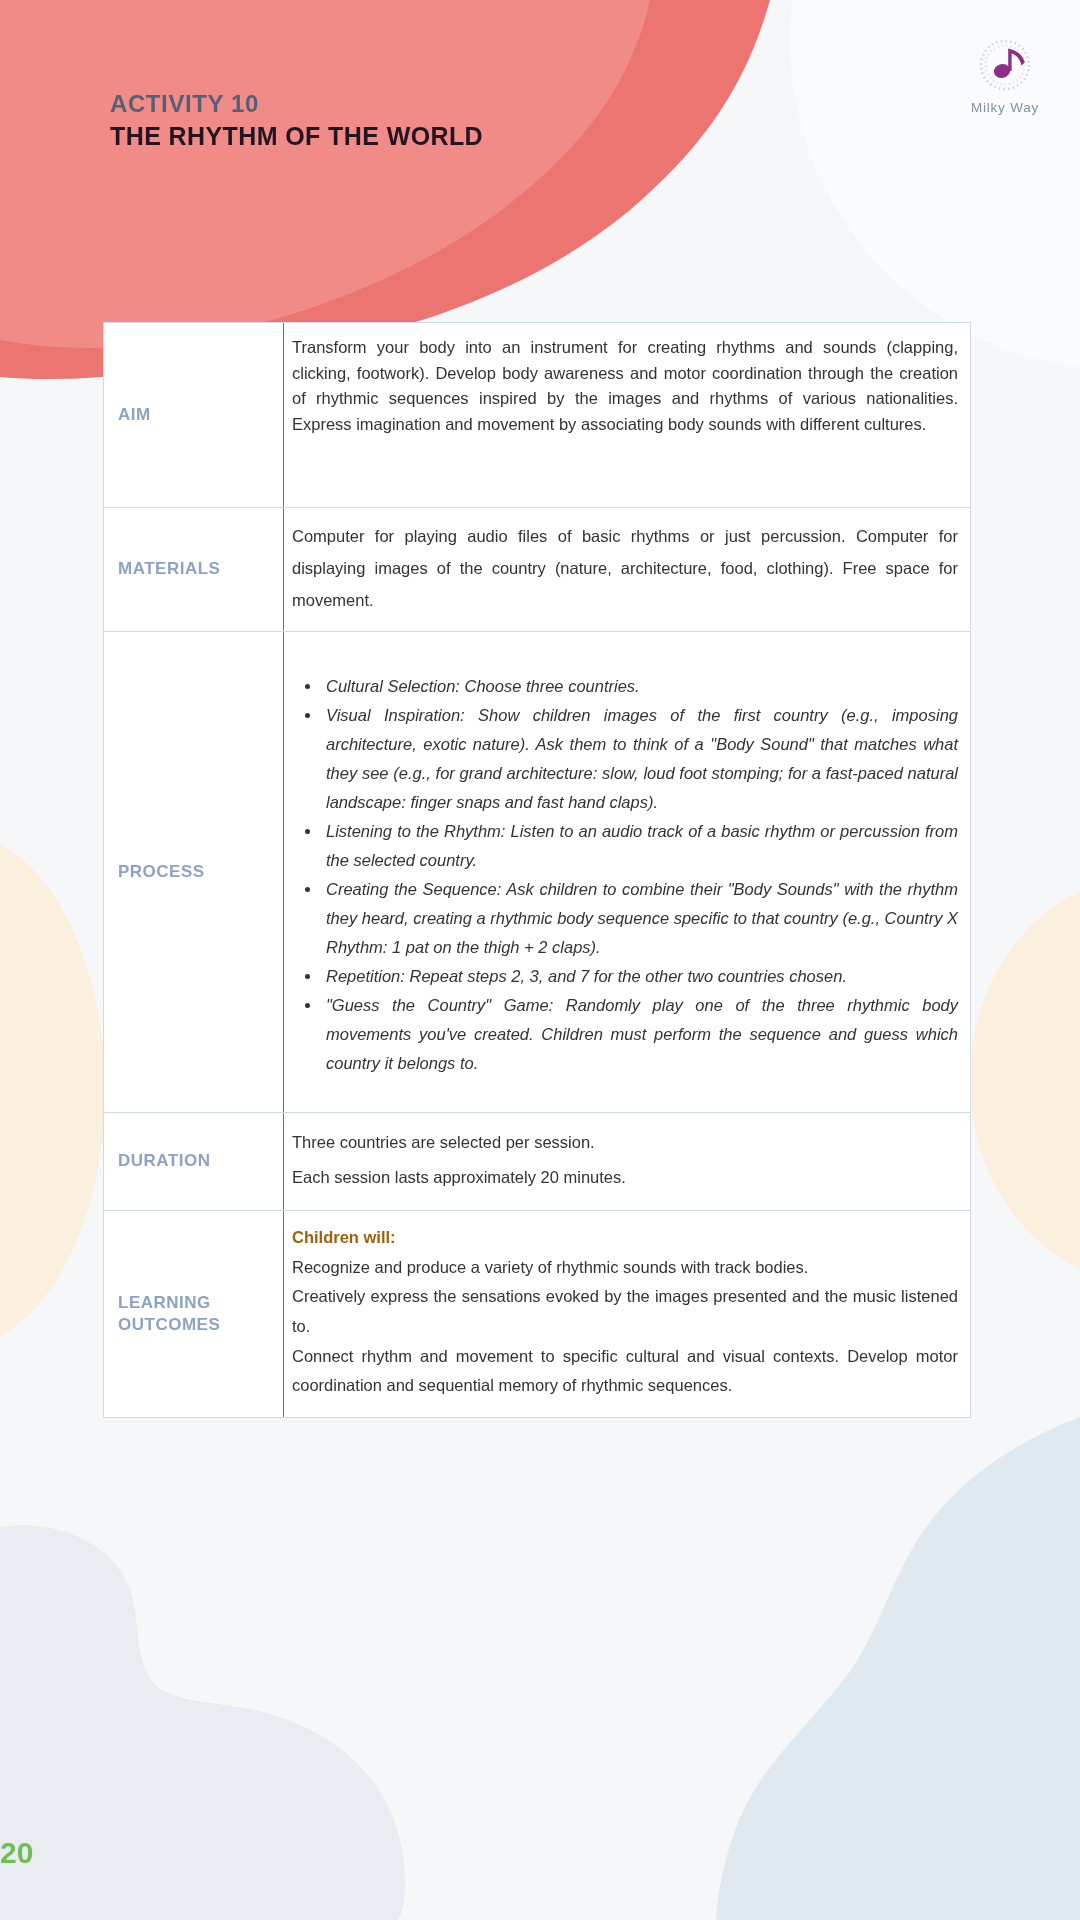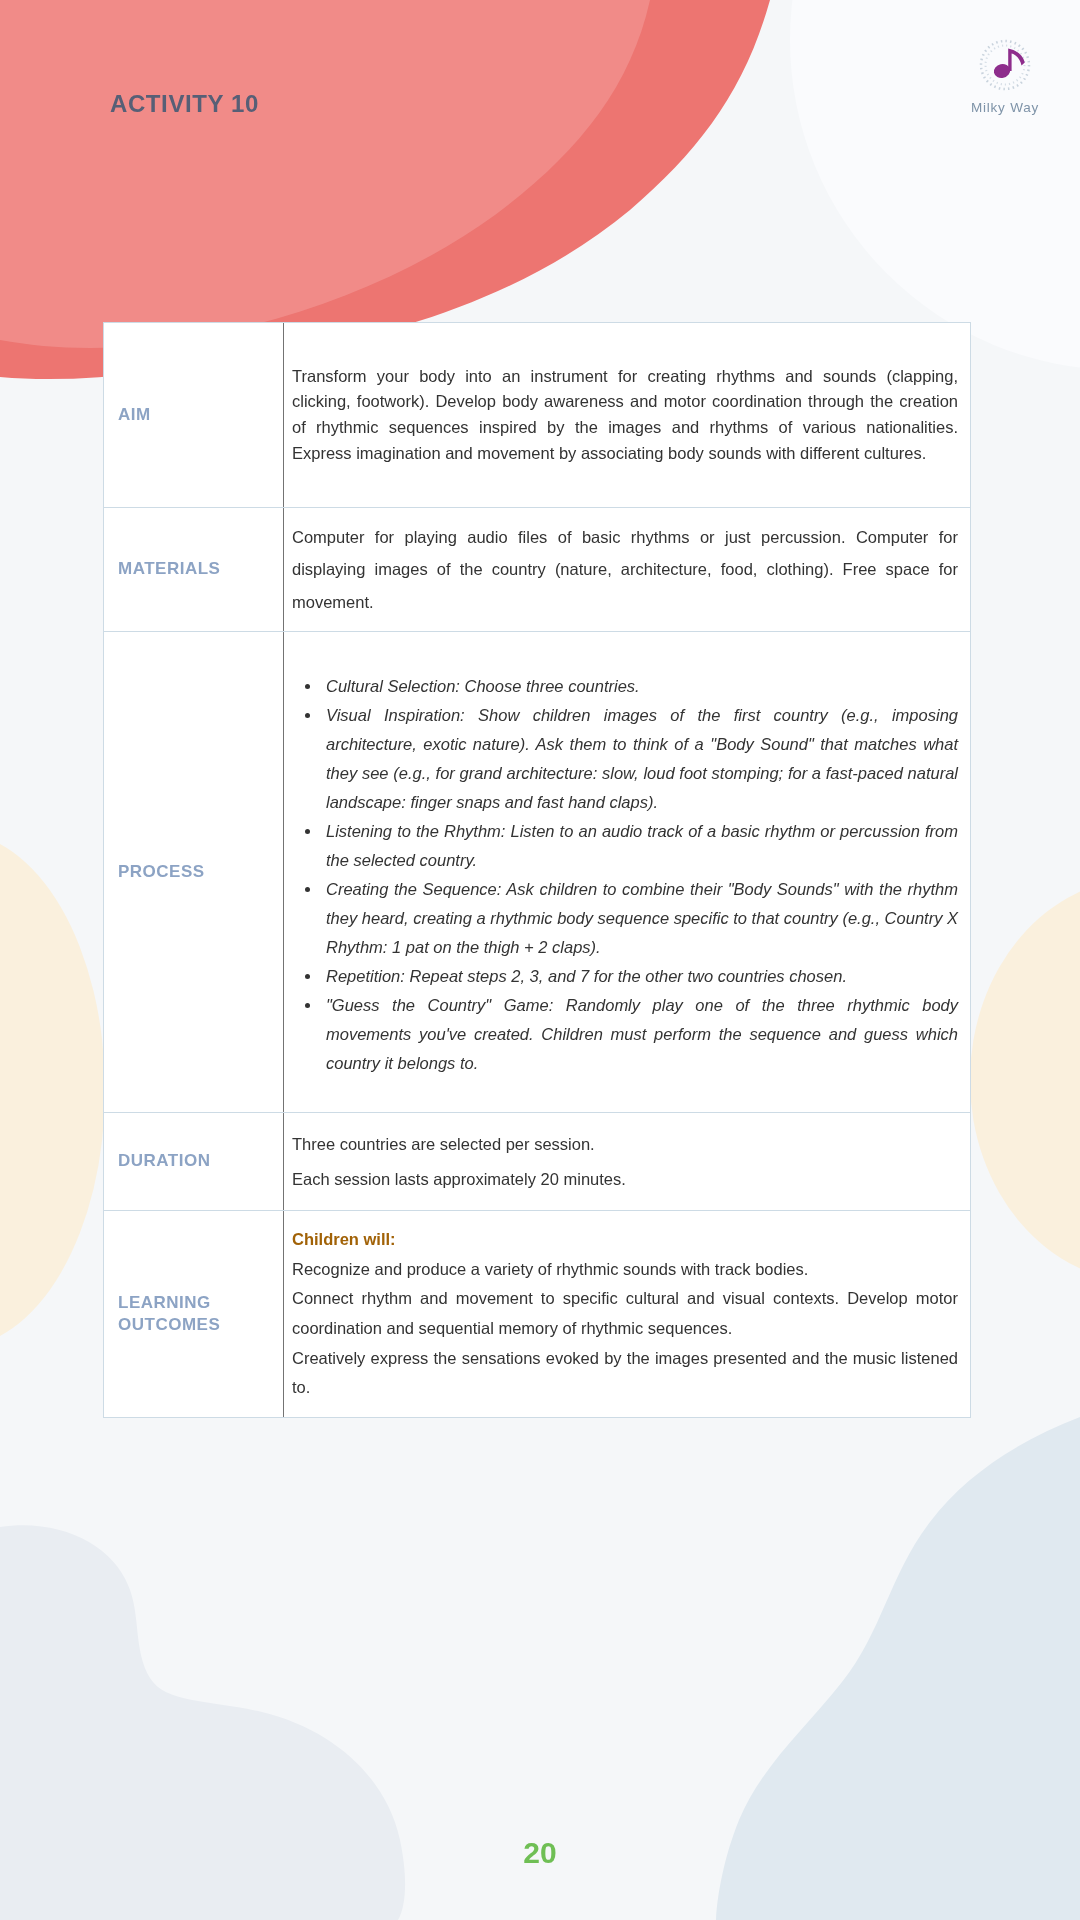--- a/index.html
+++ b/index.html
@@ -36,56 +36,57 @@
   .row-outcomes { height:206px; }
   .label-cell {
     width:180px; flex:0 0 180px; box-sizing:border-box;
     border-right:1px solid #737373;
     display:flex; align-items:center; padding-left:14px;
     font-weight:bold; font-size:17px; color:#8ca3c4; letter-spacing:0.5px;
     line-height:1.3;
   }
   .content-cell {
     flex:1; box-sizing:border-box; padding:12px 12px 12px 8px;
-    display:flex; flex-direction:column; justify-content:center;
+    display:flex; flex-direction:column; 
     font-size:16.5px; color:#333;
   }
   .aim-text { text-align:justify; line-height:1.55; }
   .materials-text { text-align:justify; line-height:1.95; }
   .process-cell { justify-content:center; padding-top:18px;font-style:italic; }
   .process-list { margin:0; padding-left:30px; line-height:1.76; text-align:justify; }
   .process-list li { padding-left:4px; }
   .duration-line { margin:5px 0; line-height:1.5; }
   .outcomes-cell { line-height:1.8; }
   .outcomes-intro { font-weight:bold; color:#a16207; }
   .outcome-line { text-align:justify; }
 
   
   .page-number {
-    position:absolute; left:0; right:0; top:1836px; text-align:center;
+    position:absolute; left:0; right:0; top:1836px; text-align:left;
     font-size:30px; font-weight:bold; color:#6fbf55; z-index:2;
   }
 </style>
 </head>
 <body>
 
 <div class="decor">
   <svg width="1080" height="1920" viewBox="0 0 1080 1920" xmlns="http://www.w3.org/2000/svg">
     <circle cx="1120" cy="40" r="330" fill="#fafbfd"></circle>
     <path fill="#ed7571" d="M0,0 L770,0 C745,90 700,150 630,210 C540,285 420,330 290,352 C190,368 90,385 0,377 Z"></path>
     <path fill="#f29390" opacity="0.75" d="M0,0 L650,0 C630,90 575,155 495,215 C405,280 300,318 195,338 C120,352 55,350 0,340 Z"></path>
     <ellipse cx="-45" cy="1090" rx="150" ry="258" fill="#faf0dd"></ellipse>
     <ellipse cx="1142" cy="1080" rx="172" ry="202" fill="#faf0dd"></ellipse>
     <path fill="#e9edf2" d="M0,1527 C60,1518 112,1545 128,1585 C141,1614 133,1650 150,1678 C166,1704 212,1700 262,1712 C332,1729 386,1776 400,1840 C408,1878 406,1906 398,1920 L0,1920 Z"></path>
     <path fill="#e0e9f0" d="M1080,1417 C1020,1440 965,1475 930,1522 C890,1574 882,1632 842,1682 C802,1732 762,1766 739,1820 C724,1857 717,1896 716,1920 L1080,1920 Z"></path>
   </svg>
 </div>
 
 <div class="header">
   <div class="activity-label">ACTIVITY 10</div>
+  <div class="page-title">THE RHYTHM OF THE WORLD</div>
 </div>
 
 <div class="logo">
   <span>
     <svg width="58" height="58" viewBox="0 0 58 58" xmlns="http://www.w3.org/2000/svg">
       <circle cx="29" cy="29" r="24" fill="none" stroke="#c9d3dd" stroke-width="2.5" stroke-dasharray="1.5 3.2"></circle>
       <circle cx="29" cy="29" r="19.5" fill="none" stroke="#d6dee6" stroke-width="2" stroke-dasharray="1.2 3"></circle>
       <ellipse cx="26" cy="35" rx="8.2" ry="6.8" fill="#8e2d8c" transform="rotate(-12 26 35)"></ellipse>
       <path d="M32.2,35 L32.2,12.5 C40,14 46.5,18.5 48.8,26.5 L45.5,29.5 C44,22.5 39.5,18.5 35.6,17.6 L35.6,35 Z" fill="#8e2d8c"></path>
     </svg>
@@ -129,23 +130,23 @@
       <div class="duration-line">Three countries are selected per session.</div>
       <div class="duration-line">Each session lasts approximately 20 minutes.</div>
     </div>
   </div>
 
   <div class="t-row row-outcomes">
     <div class="label-cell">LEARNING OUTCOMES</div>
     <div class="content-cell outcomes-cell">
       <div class="outcomes-intro">Children will:</div>
       <div class="outcome-line">Recognize and produce a variety of rhythmic sounds with track bodies.</div>
+      <div class="outcome-line">Creatively express the sensations evoked by the images presented and the music listened to.</div>
       <div class="outcome-line">
         <span>Connect rhythm and movement to specific cultural and visual contexts.</span>
         <span>Develop motor coordination and sequential memory of rhythmic sequences.</span>
       </div>
-      <div class="outcome-line">Creatively express the sensations evoked by the images presented and the music listened to.</div>
     </div>
   </div>
 
 </div>
 
 <div class="page-number">20</div>
 
 </body></html>

